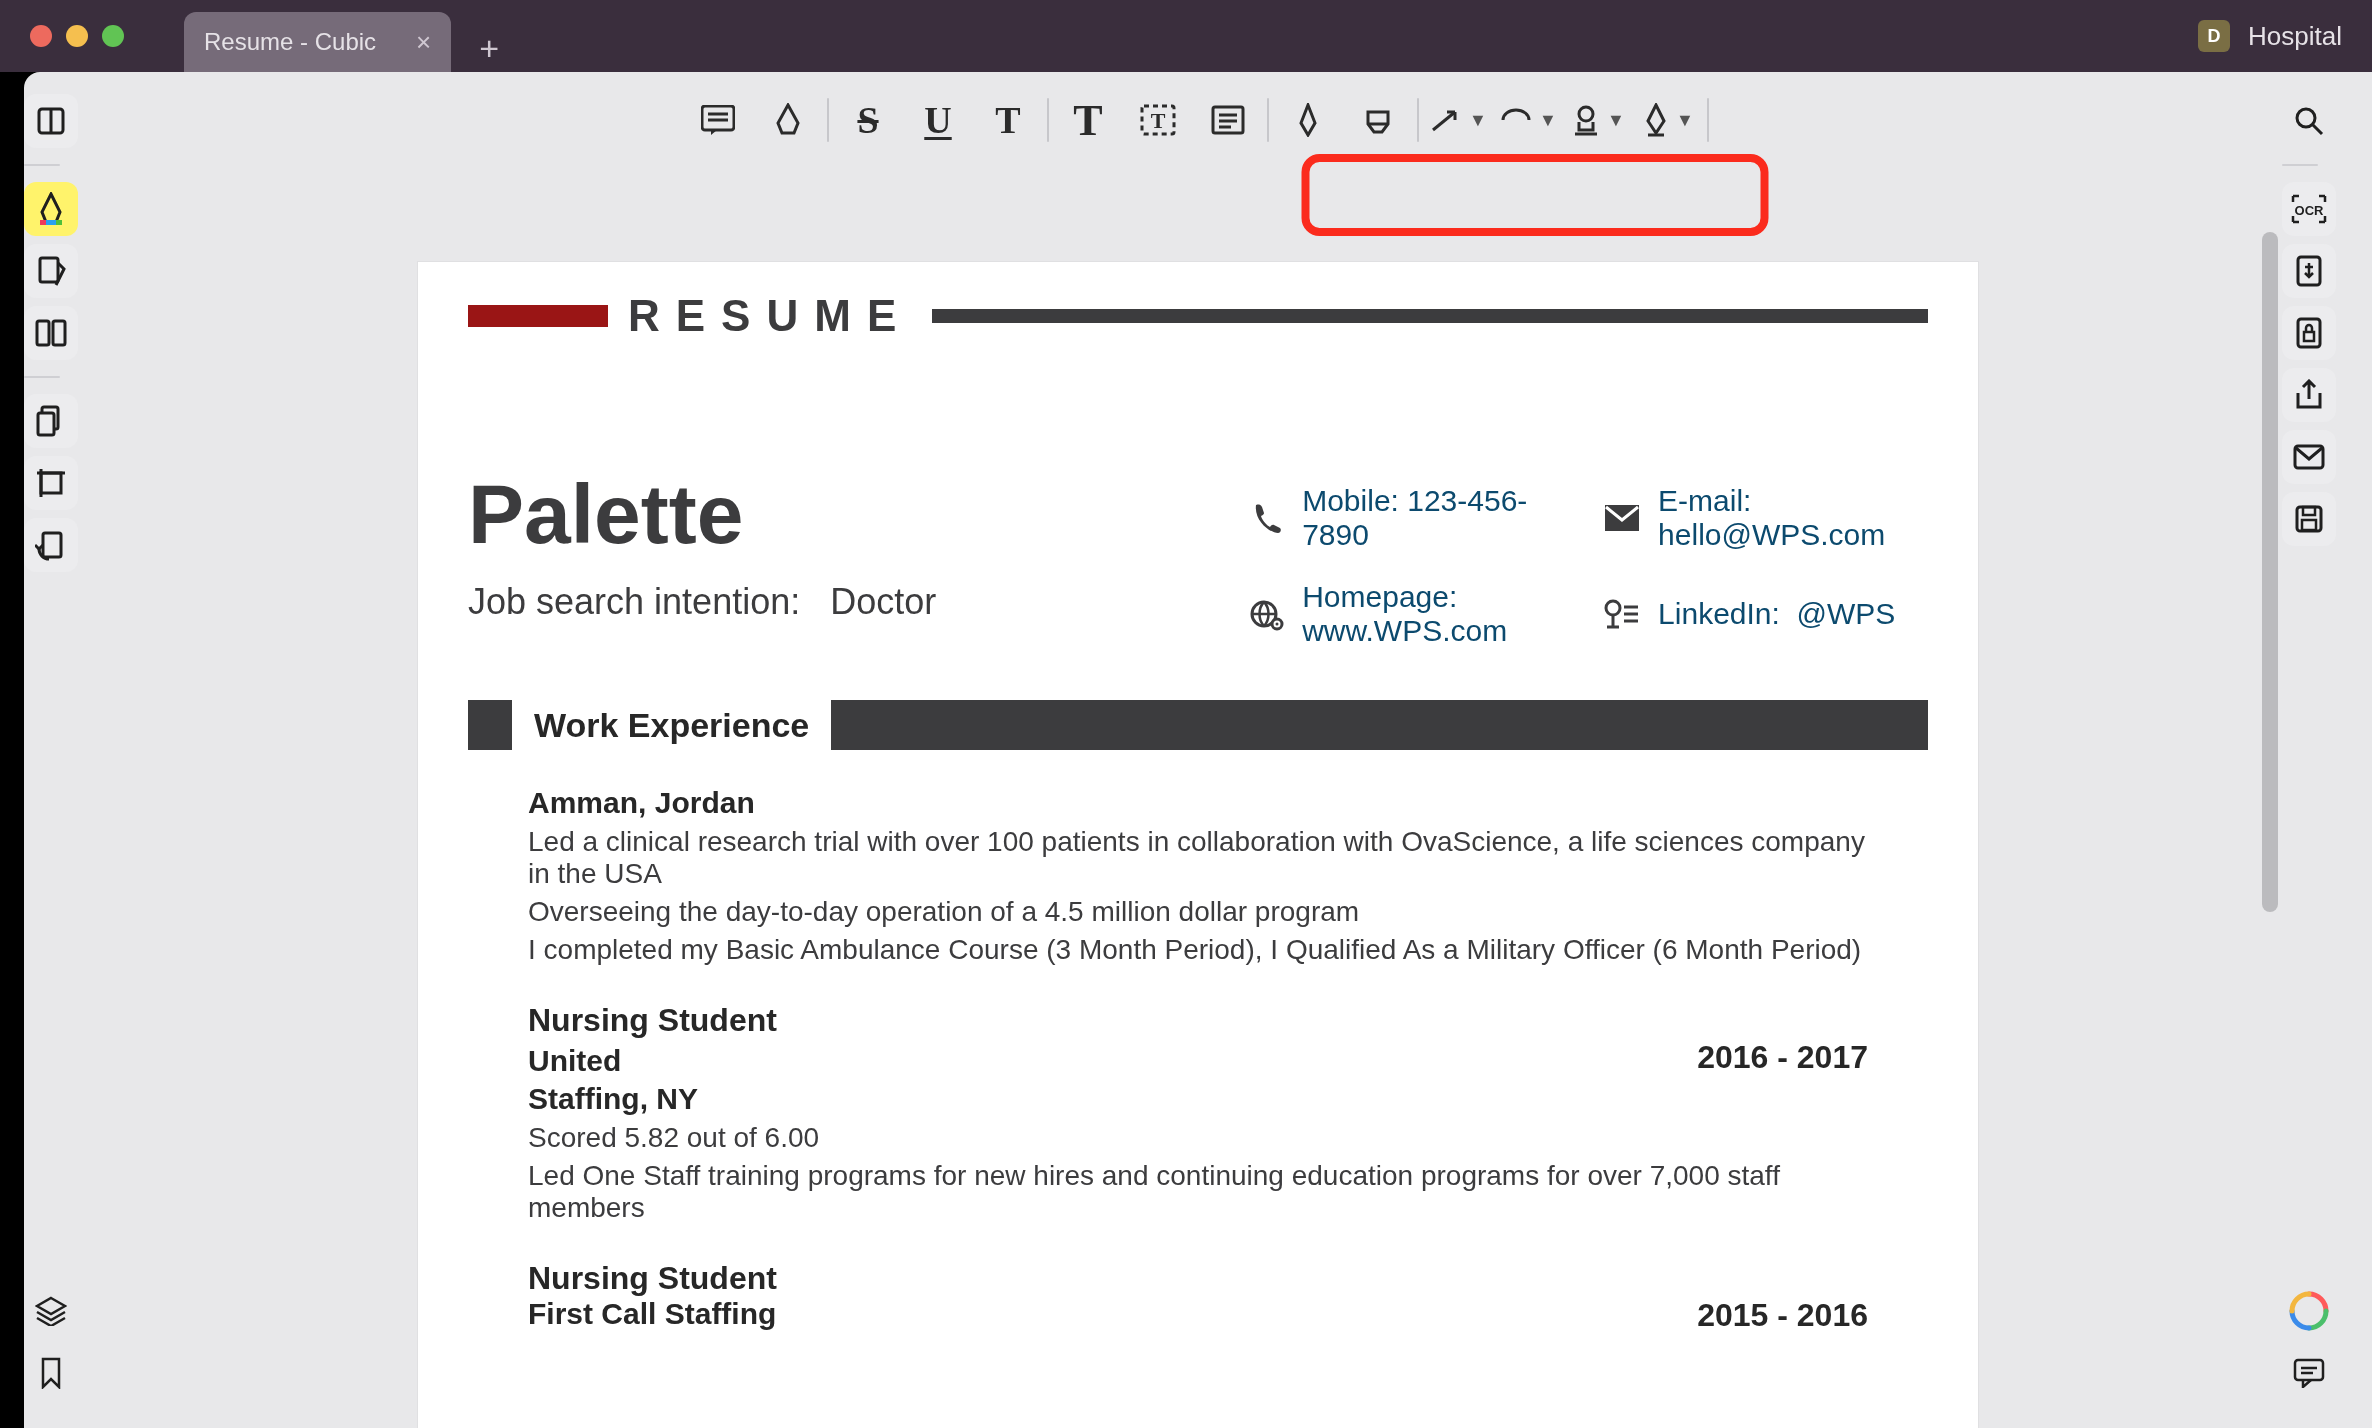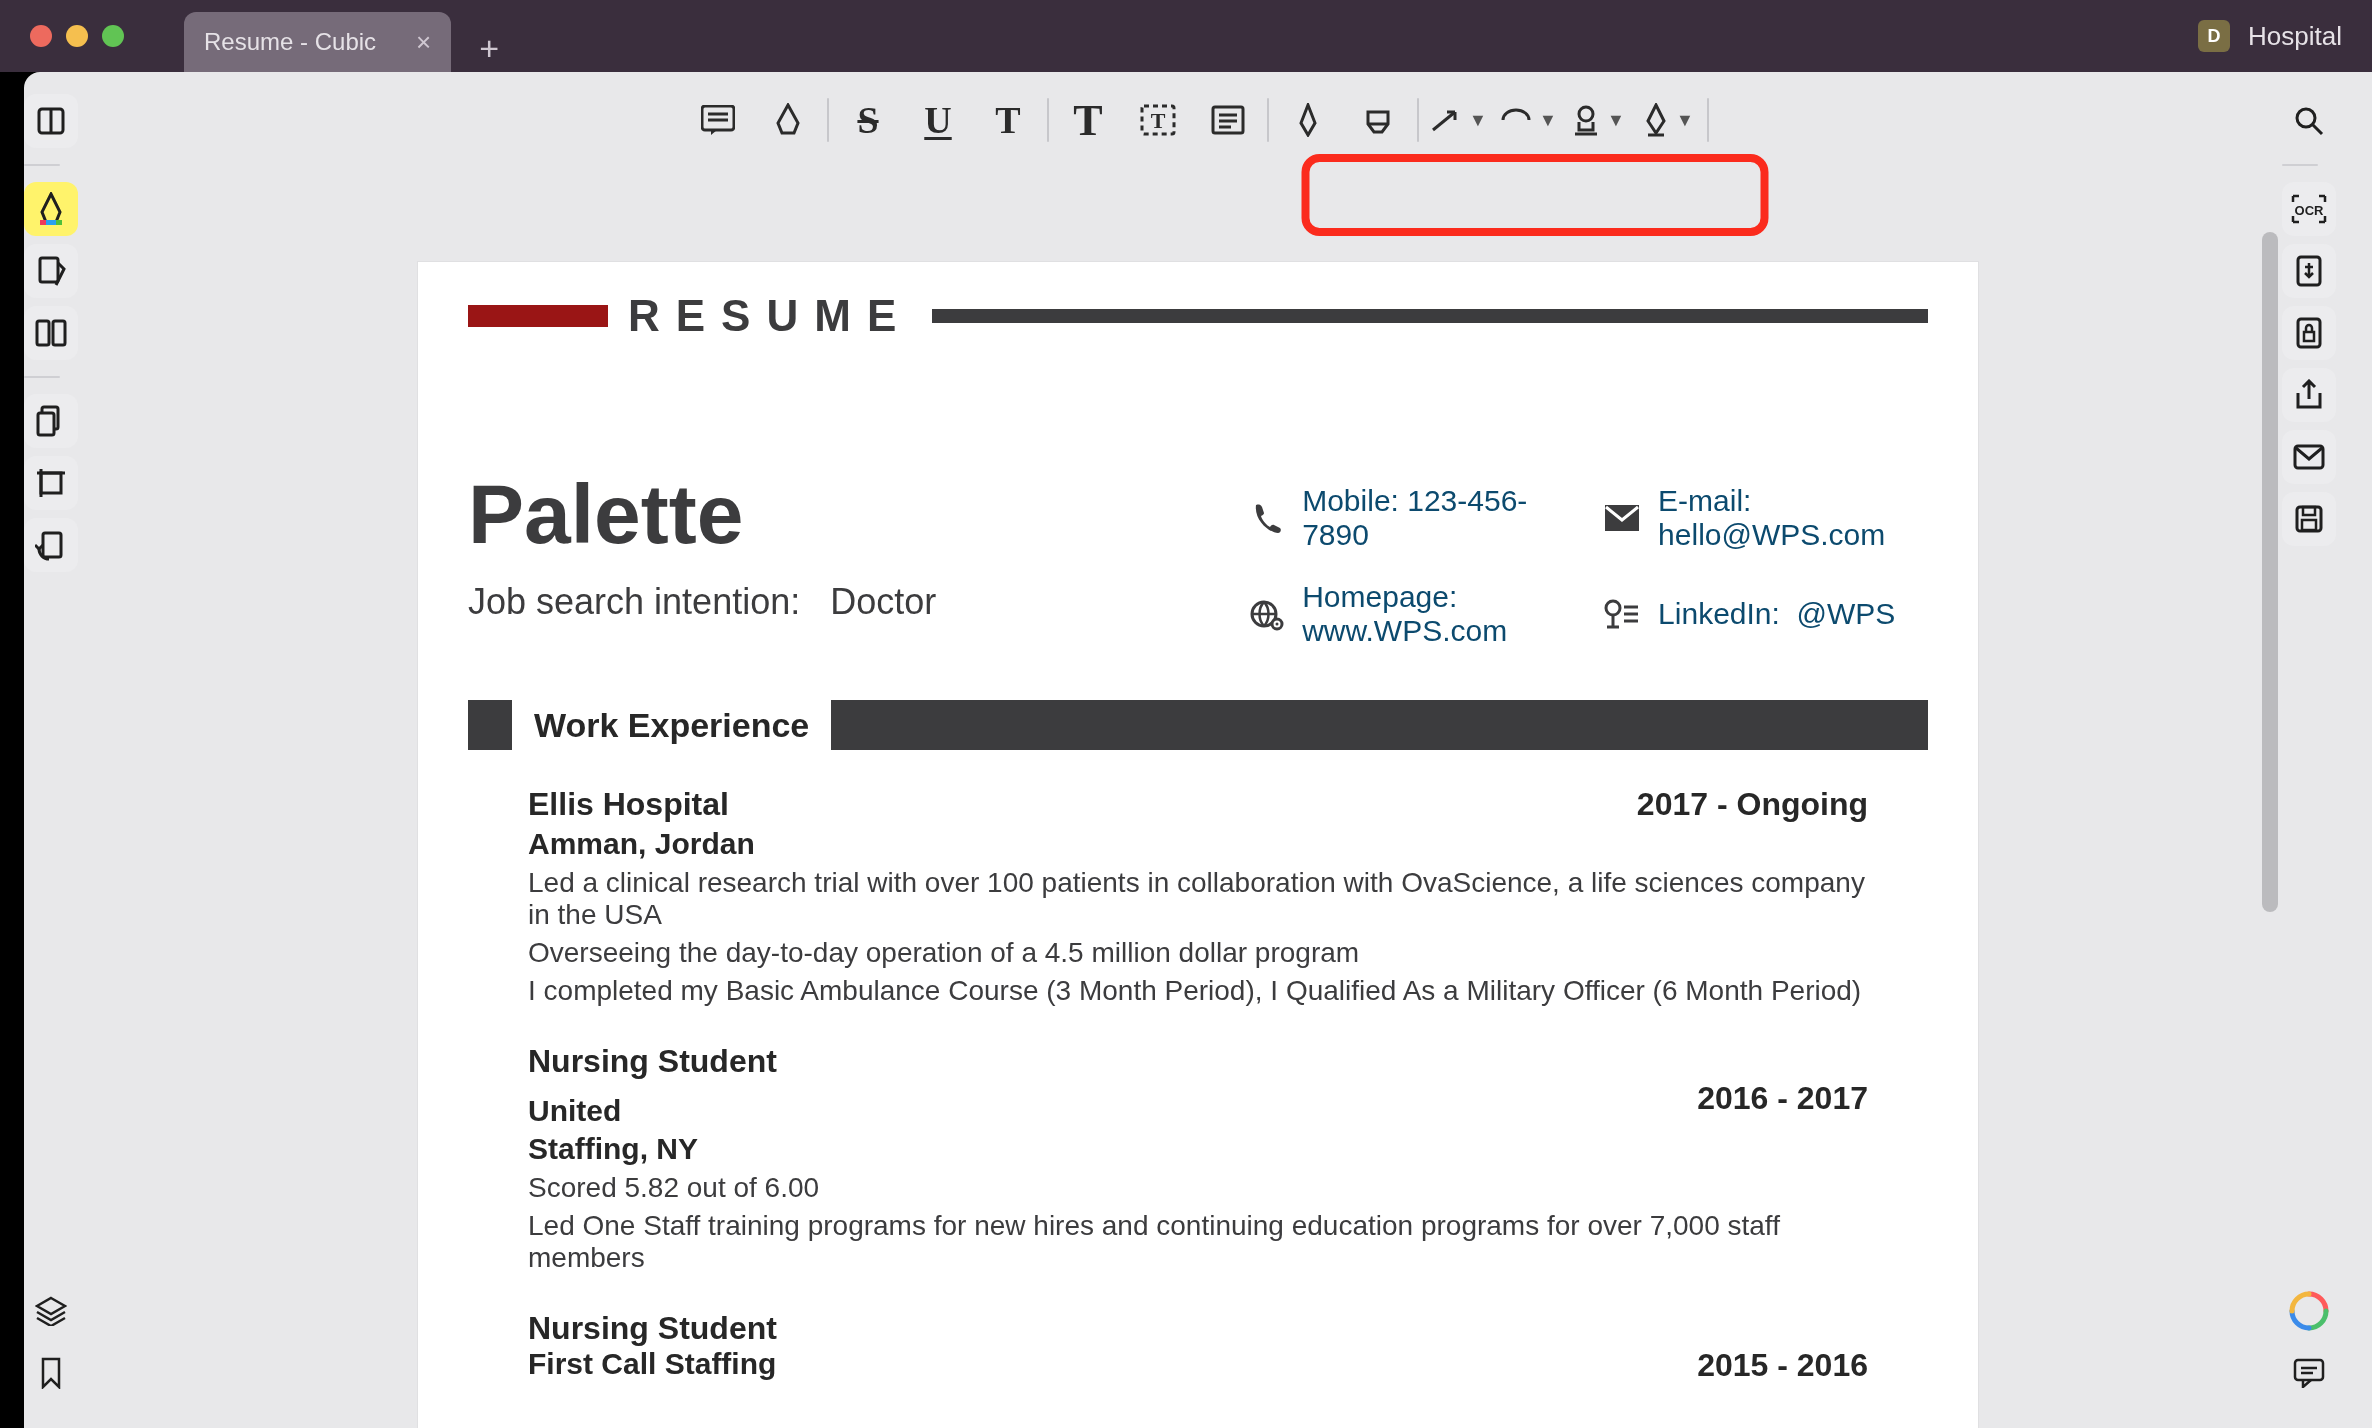--- a/index.html
+++ b/index.html
@@ -372,37 +372,33 @@
             <span><span>LinkedIn:</span>&nbsp; <span>@WPS</span></span>
           </div>
         </div>
       </div>
 
       <div class="secbar">
         <div class="chip">Work Experience</div>
       </div>
 
       <div class="job">
-        <div class="jrow">
-          <span>Ellis Hospital</span>
-          <span>2017 - Ongoing</span>
-        </div>
         <div class="jsub">Amman,  Jordan</div>
         <div class="jline">Led a  clinical research trial with over 100 patients in collaboration with OvaScience, a life sciences company in the USA</div>
         <div class="jline">Overseeing the day-to-day operation of a 4.5 million dollar program</div>
         <div class="jline">I completed my Basic Ambulance Course (3 Month Period), I Qualified As a Military Officer (6 Month Period)</div>
       </div>
 
       <div class="job">
         <div class="jrow">
           <span>Nursing Student</span>
           <span></span>
         </div>
         <div class="jrow">
-          <span class="jsub" style="margin-top:14px;">United</span>
+          <span class="jsub" style="margin-top:5px;">United</span>
           <span>2016 - 2017</span>
         </div>
         <div class="jsub">Staffing, NY</div>
         <div class="jline">Scored 5.82 out of 6.00</div>
         <div class="jline">Led  One  Staff  training  programs  for  new hires and continuing education programs for over 7,000 staff members</div>
       </div>
 
       <div class="job">
         <div class="jrow">
           <span>Nursing Student</span>

